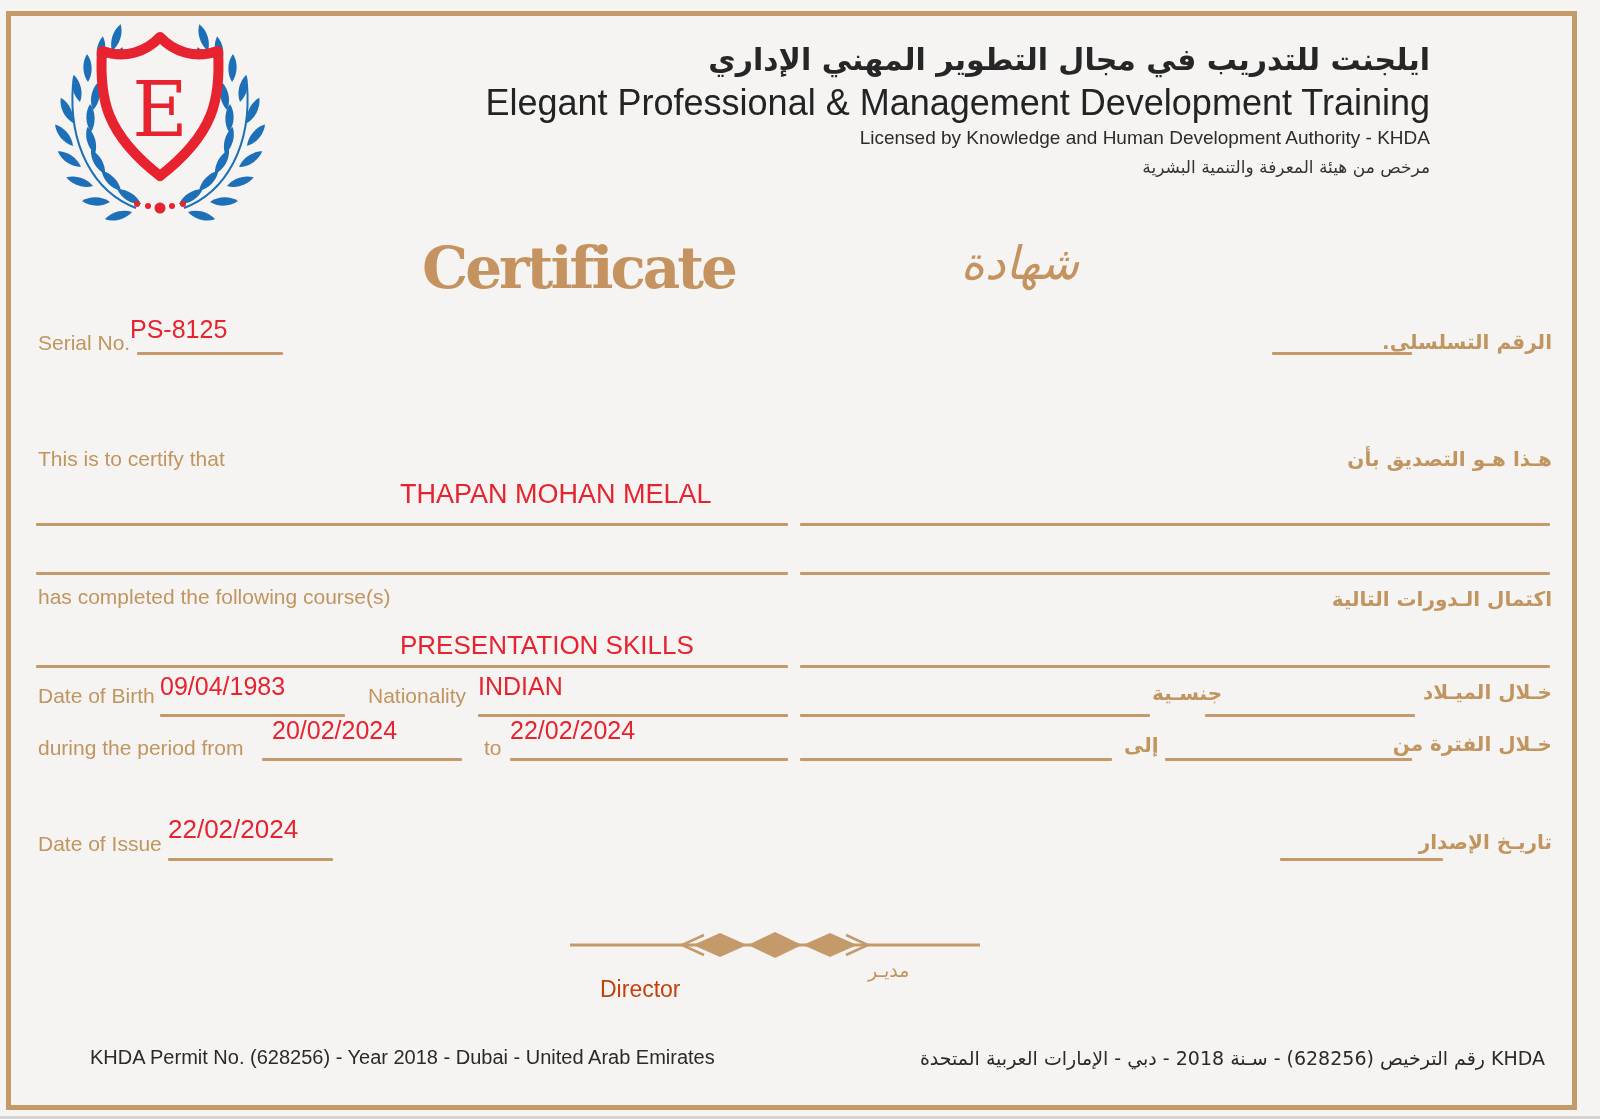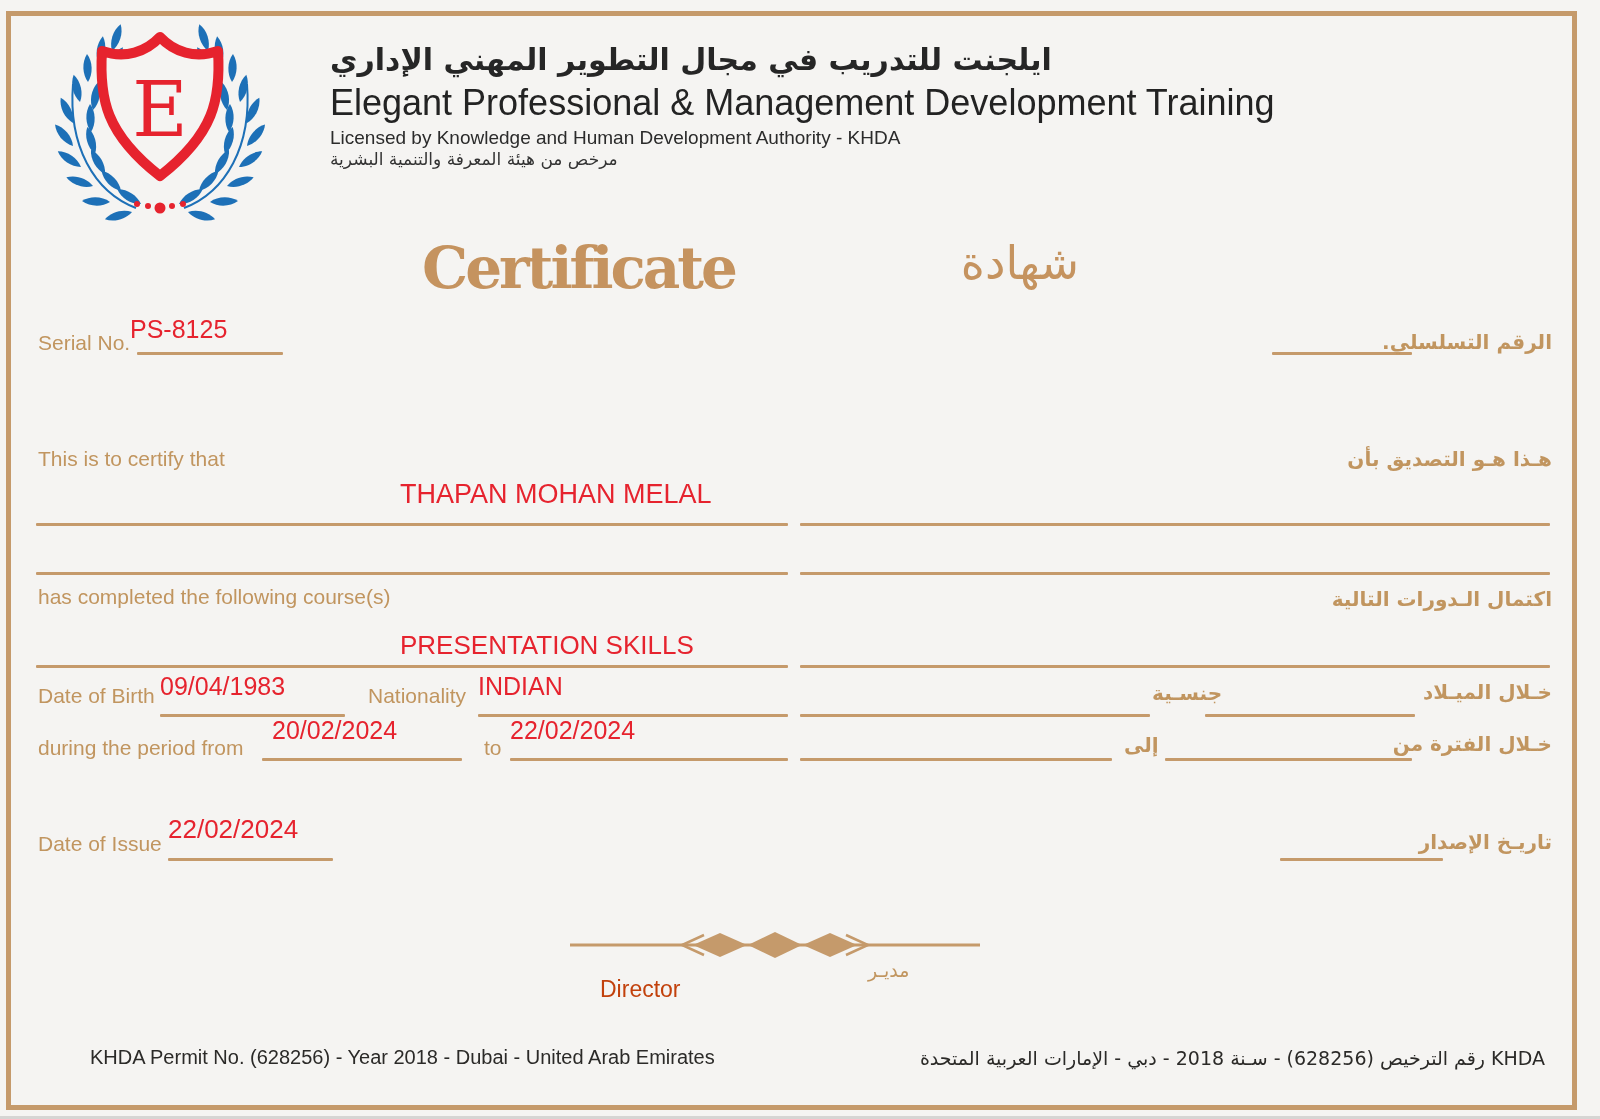--- a/index.html
+++ b/index.html
@@ -8,35 +8,35 @@
     background:#f5f4f2;
     font-family:"Liberation Sans",sans-serif;
   }
   .frame{
     position:absolute;left:6px;top:11px;width:1561px;height:1089px;
     border:5px solid #c59a6b;
   }
   .page-edge{position:absolute;left:0;right:0;bottom:0;height:3px;background:#d6d5d3}
 
   
-  .header{position:absolute;left:330px;top:40px;width:1100px;text-align:left;color:#262626}
+  .header{position:absolute;left:330px;top:40px;width:1100px;text-align:right;color:#262626}
   .h-ar{font-family:"DejaVu Sans",sans-serif;direction:rtl;font-size:30px;font-weight:700;line-height:40px}
   .h-en{font-size:36px;line-height:42px;margin-top:2px;letter-spacing:0px;color:#232323}
   .h-lic{font-size:19px;margin-top:3px;color:#2b2b2b}
-  .h-lic-ar{font-family:"DejaVu Sans",sans-serif;direction:rtl;font-size:17px;color:#333}
+  .h-lic-ar{font-family:"DejaVu Sans",sans-serif;direction:rtl;font-size:17px;margin-top:8px;color:#333}
 
   
   .title-en{
     position:absolute;left:422px;top:234px;width:300px;text-align:center;
     font-family:"DejaVu Serif",serif;font-weight:700;font-size:58px;
     color:#c5935f;letter-spacing:-3px;white-space:nowrap;
   }
   .title-ar{
     position:absolute;left:935px;top:236px;width:170px;text-align:center;direction:rtl;
-    font-family:"DejaVu Sans",sans-serif;font-size:46px;color:#c5935f;white-space:nowrap;
+    font-family:"DejaVu Sans",sans-serif;font-size:46px;color:#c5935f;white-space:nowrap;font-style:italic;
   }
 
   
   .lbl{position:absolute;color:#c1955f;font-size:21px;white-space:nowrap}
   .lbl-ar{
     position:absolute;color:#c1955f;font-size:20px;white-space:nowrap;direction:rtl;
     font-family:"DejaVu Sans",sans-serif;text-align:center;font-weight:bold;
   }
   .ralign{right:48px}
   .val{position:absolute;color:#e6232e;font-size:25px;white-space:nowrap}

